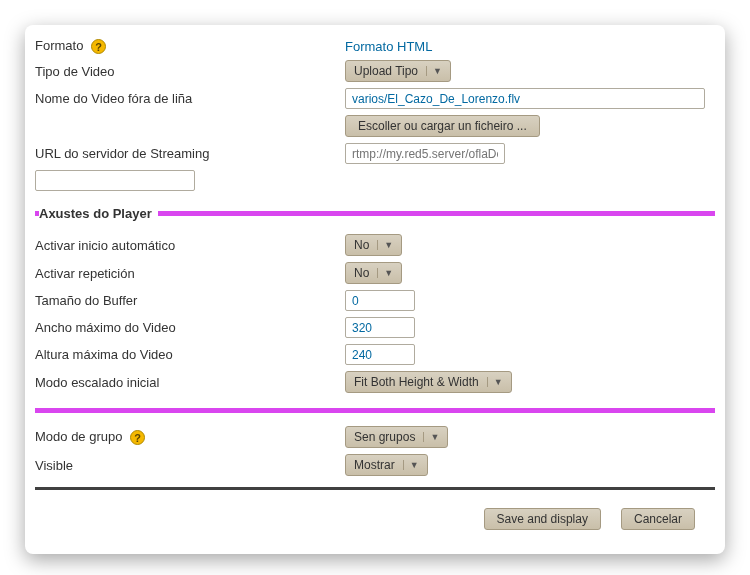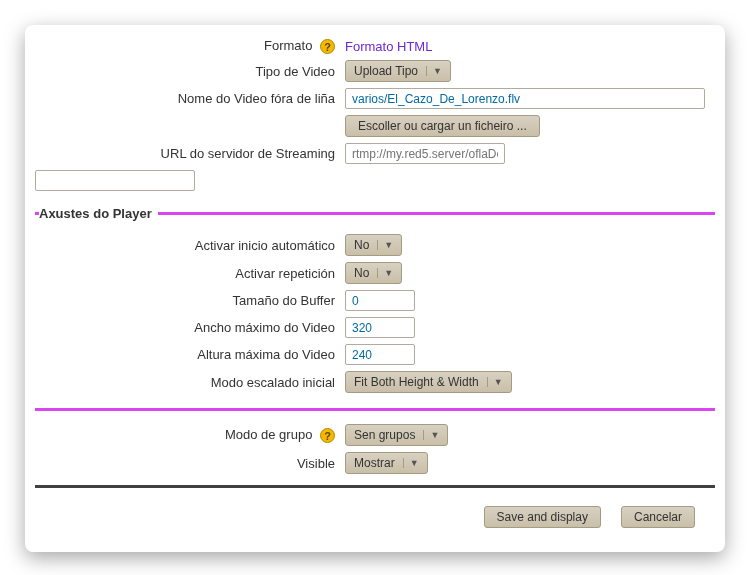--- a/index.html
+++ b/index.html
@@ -19,21 +19,20 @@
     box-shadow: 0 6px 20px rgba(0,0,0,0.35);
     padding: 10px 10px 20px 10px;
   }
   .form-row {
     display: flex;
     align-items: center;
     padding: 3px 0;
   }
   .form-label {
     width: 310px;
-    text-align: right;
     padding-right: 10px;
     color: #333;
   }
   .form-control {
     flex: 1;
     display: flex;
     align-items: center;
     gap: 4px;
   }
   .help-icon {
@@ -46,21 +45,21 @@
     background: #f5b800;
     border: 1px solid #b08900;
     color: #5a4400;
     font-size: 11px;
     font-weight: bold;
     margin-left: 4px;
     vertical-align: middle;
   }
   fieldset {
     border: none;
-    border-top: 3px solid #d946ef;
+    border-top: 5px solid #d946ef;
     margin: 12px 0 8px 0;
     padding: 10px 0 0 0;
   }
   legend {
     font-weight: bold;
     color: #333;
     padding: 0 6px 0 0;
     margin-left: 4px;
   }
   .ui-select, .ui-button {
@@ -98,21 +97,21 @@
   .text-input.small { width: 70px; }
   .text-input.disabled {
     color: #bbb7a9;
     width: 160px;
   }
   .empty-input {
     width: 160px;
   }
   .value-text {
     font-size: 13px;
-    color: #6d28d9;
+    color: #0369a1;
   }
   .actions {
     display: flex;
     justify-content: flex-end;
     gap: 20px;
     padding: 18px 20px 4px 0;
     border-top: 3px solid #404040;
     margin-top: 0;
   }
 </style>

